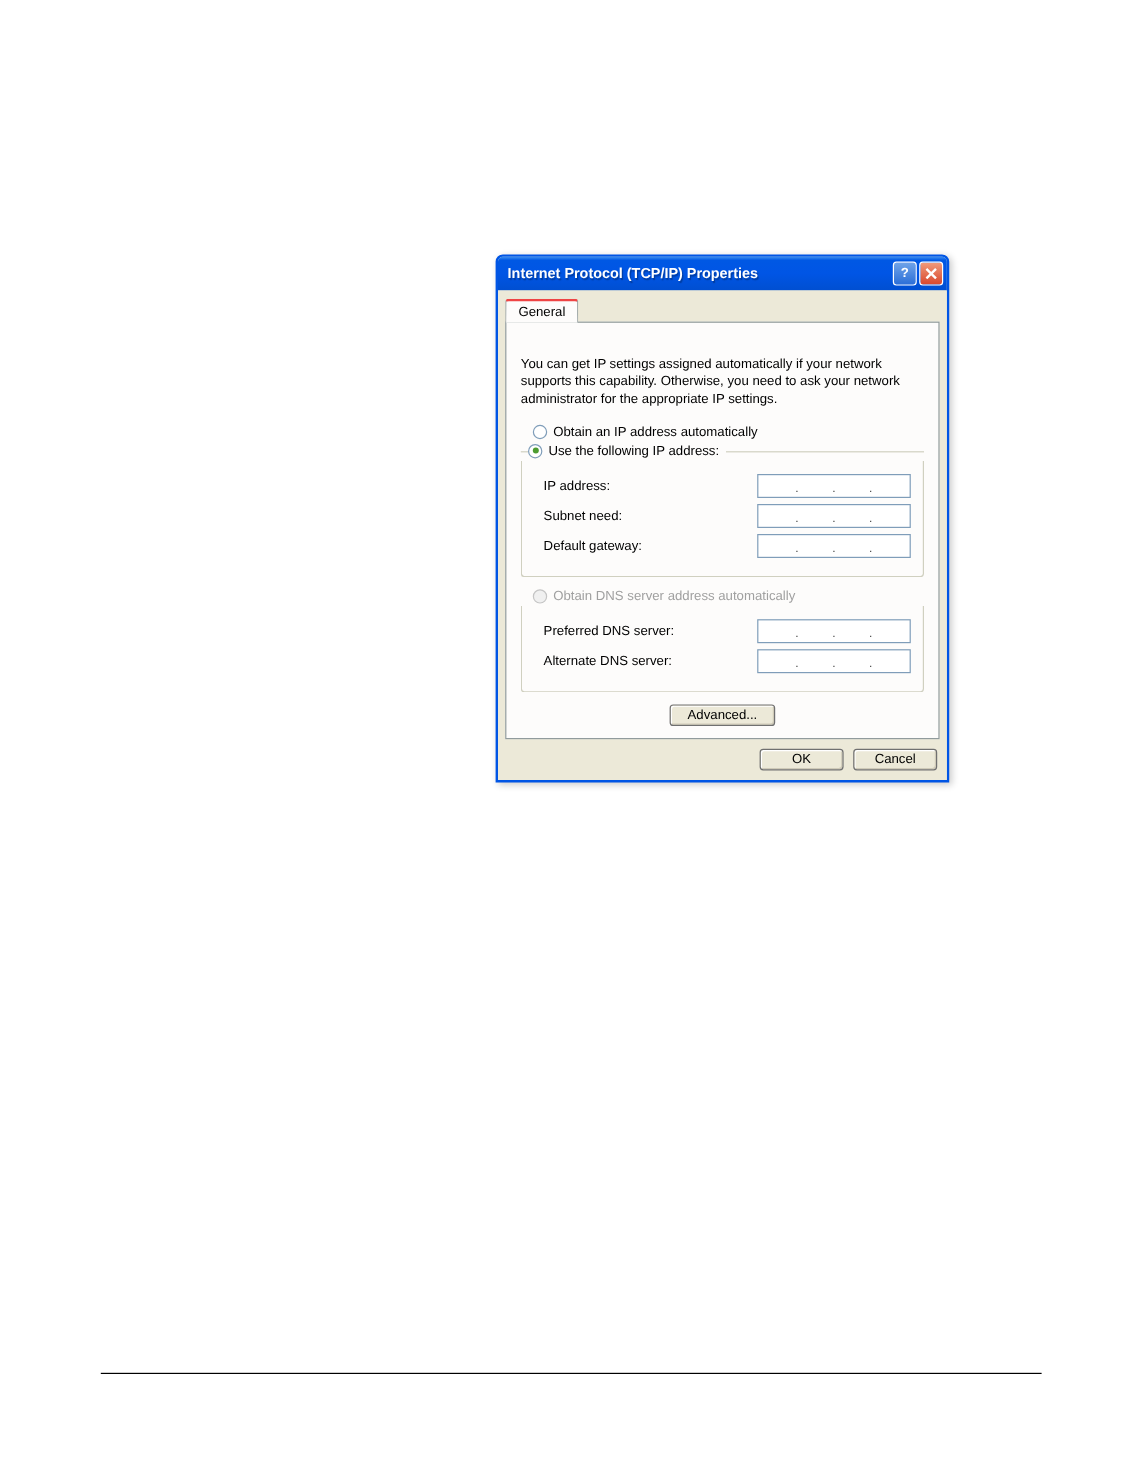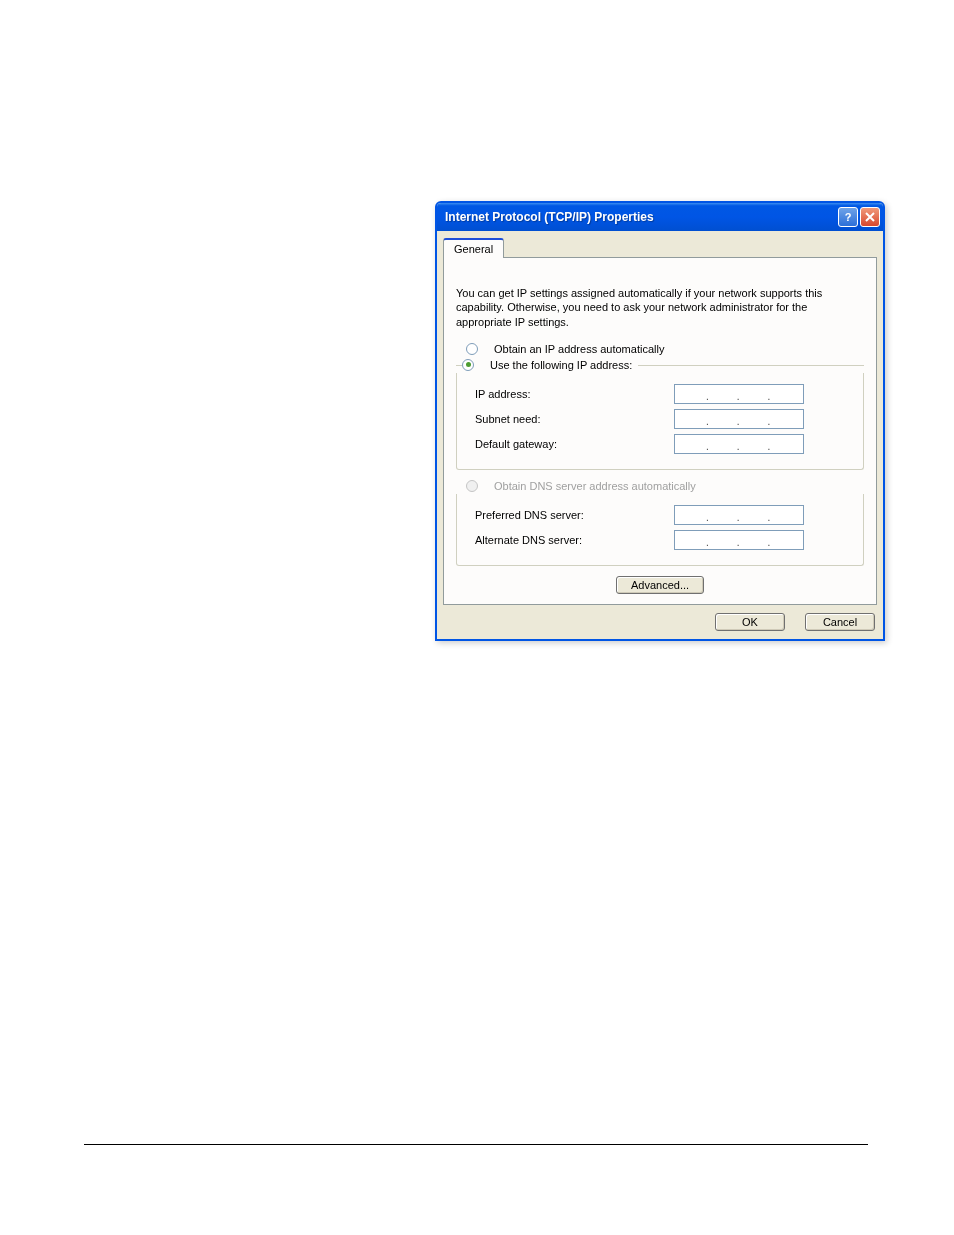--- a/index.html
+++ b/index.html
@@ -7,27 +7,26 @@
       font-family: Tahoma, sans-serif;
       font-size: 11px;
       background: #ffffff;
       width: 954px;
       height: 1235px;
       position: relative;
     }
     .dialog {
       position: absolute;
       left: 413px;
-      top: 201px;
-      width: 450px;
+      top: 212px;
+      width: 378px;
       border: 2px solid #0055e5;
       border-radius: 6px 6px 0 0;
       background: #ece9d8;
       box-shadow: 2px 2px 6px rgba(0,0,0,0.2);
-      margin-left: 22px;
     }
     .titlebar {
       background: linear-gradient(to bottom, #3a8df0 0%, #0058e4 10%, #0055e5 50%, #004fd1 100%);
       height: 28px;
       display: flex;
       align-items: center;
       justify-content: space-between;
       padding: 0 3px 0 8px;
       border-radius: 4px 4px 0 0;
     }
@@ -63,40 +62,40 @@
       top: 1px;
       z-index: 2;
     }
     .tab {
       background: #fdfcfb;
       border: 1px solid #919b9c;
       border-bottom: none;
       border-radius: 3px 3px 0 0;
       padding: 3px 10px;
       font-size: 11px;
-      border-top: 2px solid #1d4ed8;
+      border-top: 2px solid #ef4444;
       cursor: pointer;
       text-align: right;
     }
     .tab-panel {
       background: #fdfcfb;
       border: 1px solid #919b9c;
       padding: 28px 12px 10px 12px;
       position: relative;
       z-index: 1;
     }
     .description {
       font-size: 11px;
       line-height: 1.3;
       margin-bottom: 14px;
     }
     .radio-row {
       display: flex;
       align-items: center;
-      gap: 16px;
+      gap: 5px;
       margin: 2px 0 2px 10px;
       font-size: 11px;
     }
     .radio-row.disabled { color: #a0a0a0; }
     .radio {
       width: 12px;
       height: 12px;
       border-radius: 50%;
       border: 1px solid #7f9db9;
       background: #ffffff;
@@ -188,21 +187,21 @@
       border-radius: 3px;
       font-size: 11px;
       padding: 2px 14px;
       min-width: 70px;
       cursor: pointer;
       box-shadow: inset 1px 1px 0 #fff, inset -1px -1px 0 #cfcab8;
     }
     .button-row {
       display: flex;
       justify-content: flex-end;
-      gap: 20px;
+      gap: 8px;
       margin-top: 8px;
       padding: 0 2px;
     }
     .page-footer {
       position: absolute;
       left: 84px;
       right: 86px;
       top: 1144px;
       border-top: 1px solid #000000;
       height: 1px;

